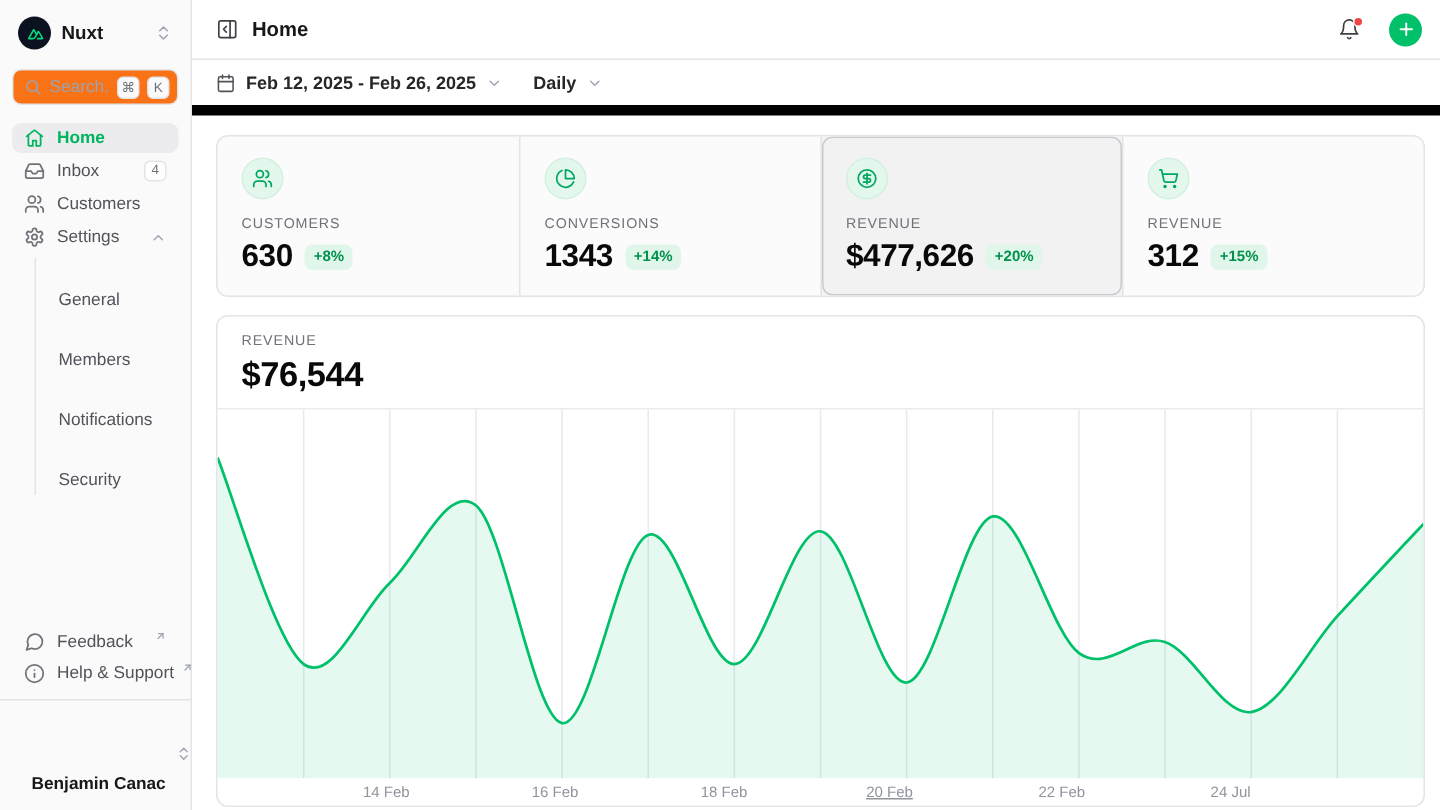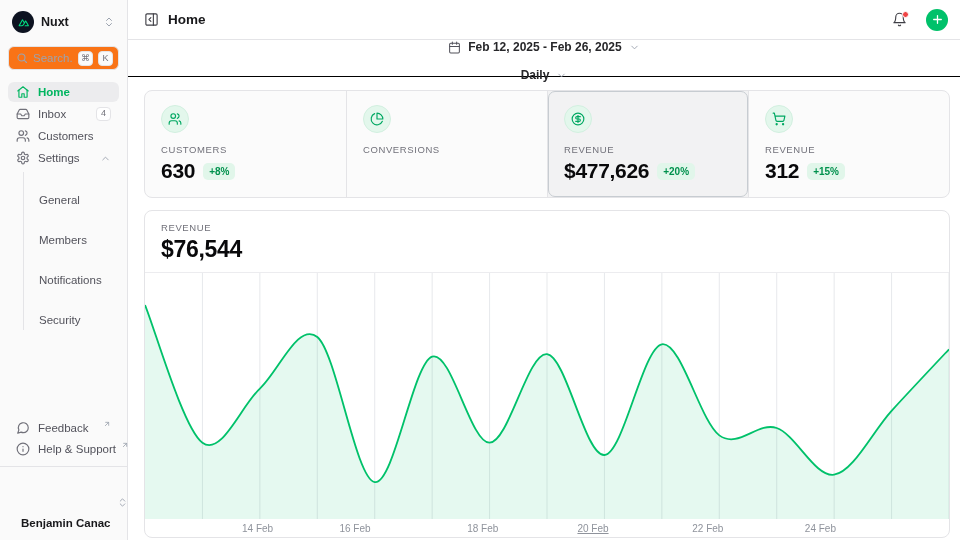--- a/index.html
+++ b/index.html
@@ -100,22 +100,22 @@
   .bell-wrap { position:relative; cursor:pointer; color:#3f3f46; margin-right:10px; }
   .bell-dot {
     position:absolute; top:-1px; right:-2px; width:7px; height:7px;
     background:#ef4444; border-radius:50%; border:1.5px solid #fff;
   }
   .add-btn {
     width:22px; height:22px; border-radius:50%; background:#00c16a; border:none;
     color:#fff; display:flex; align-items:center; justify-content:center; cursor:pointer;
   }
   .toolbar {
-    height:37px; border-bottom:1px solid #000000; display:flex;
-    align-items:center; padding:0 16px; gap:14px; background:#fff;flex-direction:column;
+    height:37px; border-bottom:7px solid #000000; display:flex;
+    align-items:center; padding:0 16px; gap:20px; background:#fff;
   }
   .tool-btn {
     display:flex; align-items:center; gap:7px; font-size:12px; font-weight:600;
     color:#27272a; cursor:pointer; background:none; border:none; font-family:inherit;
   }
   .tool-btn .cal-ic { color:#52525b; }
   .chev { color:#9ca3af; }
 
   .content { flex:1 1 auto; padding:13px 10px 0 16px; overflow:hidden; }
 
@@ -375,20 +375,24 @@
       </div>
 
       <div class="stat-cell">
         <span class="stat-ic-circle icon">
           <svg width="14" height="14" viewBox="0 0 24 24" fill="none" stroke="currentColor" stroke-width="2" stroke-linecap="round" stroke-linejoin="round">
               <path d="M21.21 15.89A10 10 0 1 1 8 2.83"></path>
               <path d="M22 12A10 10 0 0 0 12 2v10z"></path>
             </svg>
         </span>
         <div class="stat-label">CONVERSIONS</div>
+        <div class="stat-value-row">
+          <span class="stat-value">1343</span>
+          <span class="stat-delta">+14%</span>
+        </div>
       </div>
 
       <div class="stat-cell selected">
         <span class="stat-ic-circle icon">
           <svg width="14" height="14" viewBox="0 0 24 24" fill="none" stroke="currentColor" stroke-width="2" stroke-linecap="round" stroke-linejoin="round">
               <circle cx="12" cy="12" r="10"></circle>
               <path d="M16 8h-6a2 2 0 0 0 0 4h4a2 2 0 0 1 0 4H8"></path>
               <path d="M12 18V6"></path>
             </svg>
         </span>
@@ -435,22 +439,22 @@
             <line x1="619.1428571428571" x2="619.1428571428571" y1="0" y2="246" stroke="#e7e9ec" stroke-width="1"></line>
             <line x1="675.4285714285714" x2="675.4285714285714" y1="0" y2="246" stroke="#e7e9ec" stroke-width="1"></line>
             <line x1="731.7142857142857" x2="731.7142857142857" y1="0" y2="246" stroke="#e7e9ec" stroke-width="1"></line>
             <line x1="788" x2="788" y1="0" y2="246" stroke="#e7e9ec" stroke-width="1"></line>
             <path d="M0,31.98C9.4,54.9,37.5,155.8,56.3,169.7C75.0,183.7,93.8,133.3,112.6,115.6C131.3,98.0,150.1,48.4,168.9,64.0C187.6,79.5,206.4,205.8,225.1,209.1C243.9,212.4,262.7,90.2,281.4,83.6C300.2,77.1,319.0,170.1,337.7,169.7C356.5,169.3,375.2,79.1,394.0,81.2C412.8,83.2,431.5,183.7,450.3,182.0C469.0,180.4,487.8,74.6,506.6,71.3C525.3,68.1,544.1,148.4,562.9,162.4C581.6,176.3,600.4,148.4,619.1,155.0C637.9,161.5,656.7,204.6,675.4,201.7C694.2,198.9,713.0,158.7,731.7,137.8C750.5,116.9,778.6,86.5,788.0,76.3L788,246L0,246Z" fill="rgba(0,193,106,0.10)"></path>
             <path d="M0,31.98C9.4,54.9,37.5,155.8,56.3,169.7C75.0,183.7,93.8,133.3,112.6,115.6C131.3,98.0,150.1,48.4,168.9,64.0C187.6,79.5,206.4,205.8,225.1,209.1C243.9,212.4,262.7,90.2,281.4,83.6C300.2,77.1,319.0,170.1,337.7,169.7C356.5,169.3,375.2,79.1,394.0,81.2C412.8,83.2,431.5,183.7,450.3,182.0C469.0,180.4,487.8,74.6,506.6,71.3C525.3,68.1,544.1,148.4,562.9,162.4C581.6,176.3,600.4,148.4,619.1,155.0C637.9,161.5,656.7,204.6,675.4,201.7C694.2,198.9,713.0,158.7,731.7,137.8C750.5,116.9,778.6,86.5,788.0,76.3" fill="none" stroke="#00c16a" stroke-width="1.8"></path>
           </svg>
       </div>
       <div class="chart-xaxis" id="chart-xaxis">
           <div class="tick" style="left: 112.571px;">14 Feb</div>
-          <div class="tick" style="left: 210px;">16 Feb</div>
+          <div class="tick" style="left: 225px;">16 Feb</div>
           <div class="tick" style="left: 337.714px;">18 Feb</div>
           <div class="tick" style="left: 448px; text-decoration: underline;">20 Feb</div>
           <div class="tick" style="left: 562.857px;">22 Feb</div>
-          <div class="tick" style="left: 675.429px;">24 Feb</div>
+          <div class="tick" style="left: 675.429px;">24 Jul</div>
         </div>
     </div>
 
   </div>
 </div>
 
 </body></html>

